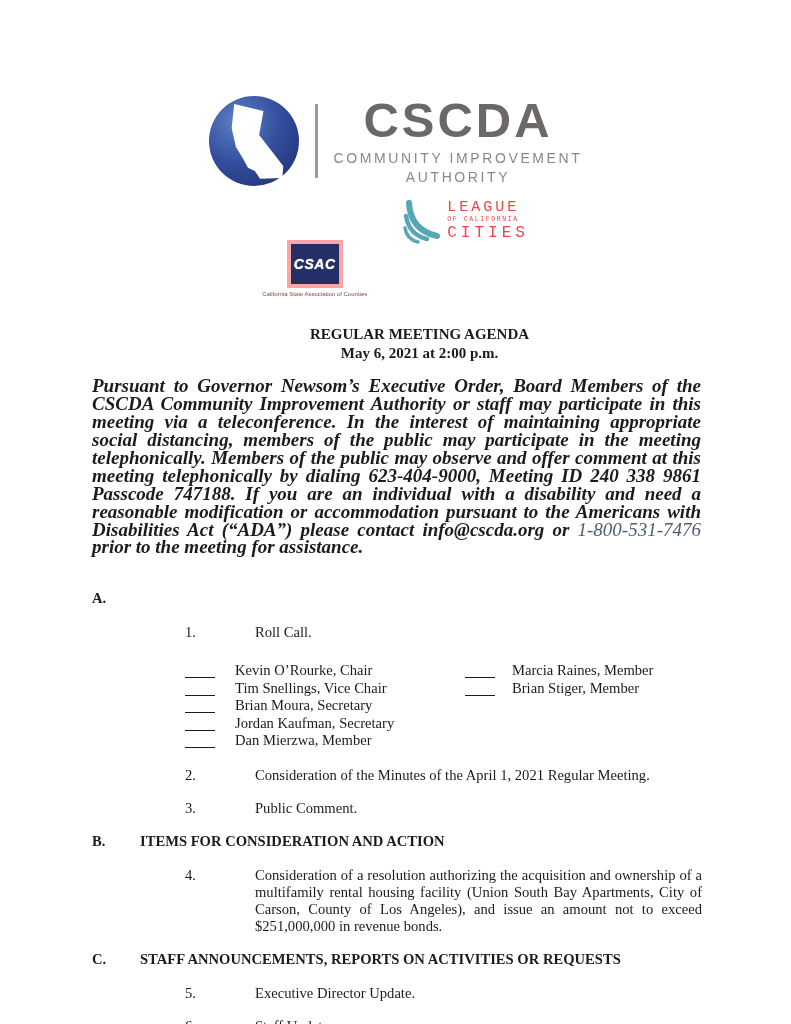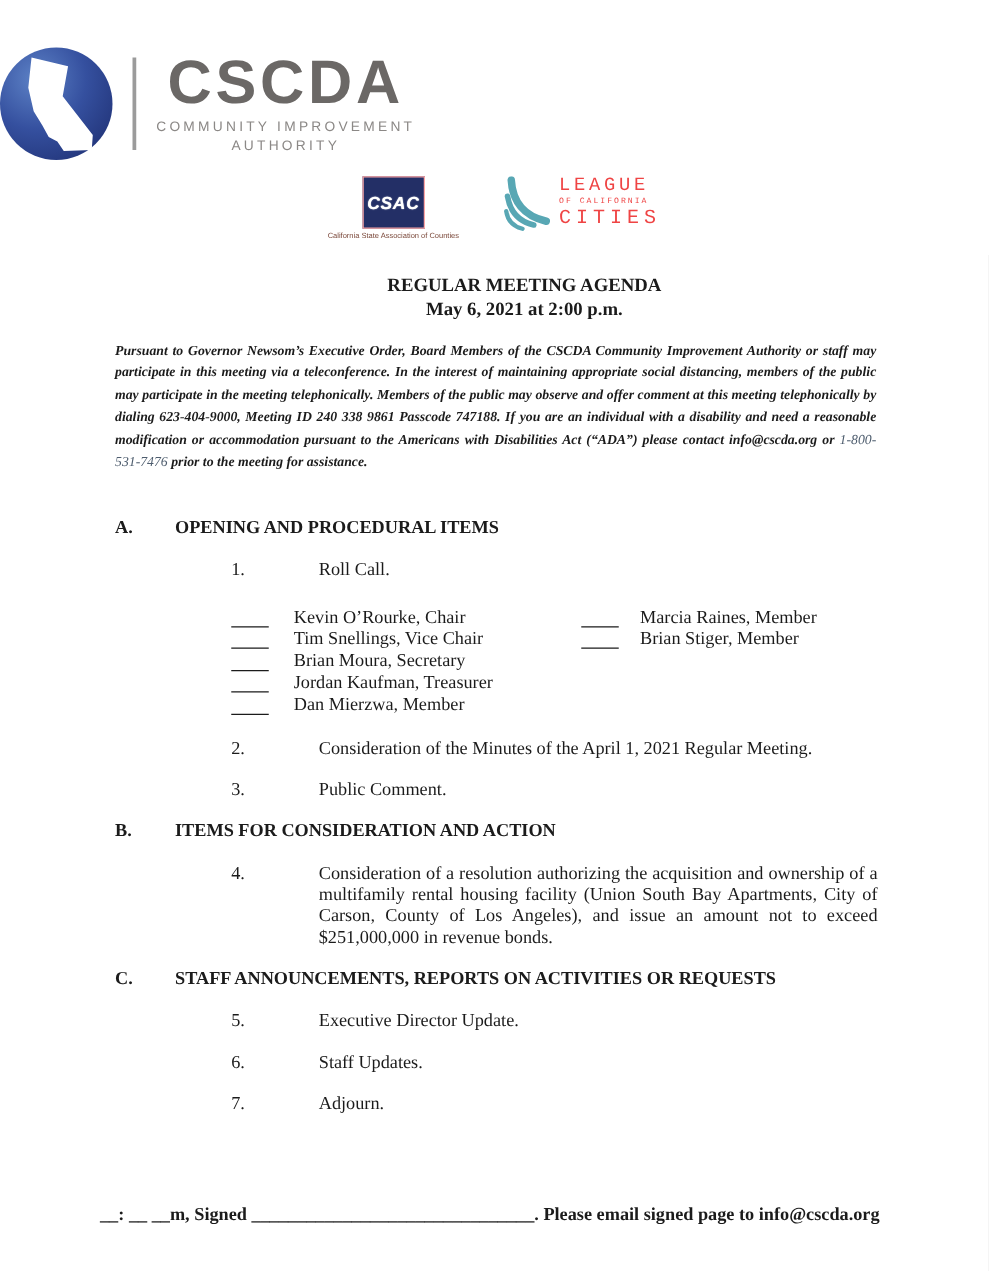--- a/index.html
+++ b/index.html
@@ -9,47 +9,47 @@
     margin:0 auto;
     background:#ffffff;
     font-family:"Liberation Serif", serif;
     color:#1b1b1b;
     overflow:hidden;
     display:flex; flex-direction:column;
   }
 
   
   .logo-row {
-    display:flex; justify-content:flex-start; align-items:center;
-    gap:16px; padding-top:38px;
+    display:flex; justify-content:center; align-items:center;
+    gap:16px; padding-top:96px;
   }
   .ca-circle { width:90px; height:90px; border-radius:50%;
     background:radial-gradient(circle at 32% 28%, #5d82c6 0%, #35509f 45%, #1b2a6b 100%);
     display:flex; align-items:center; justify-content:center; }
   .logo-divider { width:3px; height:74px; background:#9b9b9b; }
   .wordmark { display:flex; flex-direction:column; align-items:center; }
   .wordmark-acronym {
     font-family:"Liberation Sans", sans-serif;
     font-size:49px; font-weight:bold; color:#6b6866;
     letter-spacing:3px; line-height:1.0;
   }
   .wordmark-sub {
     font-family:"Liberation Sans", sans-serif;
-    font-size:11px; color:#8b8886; letter-spacing:2.6px;
+    font-size:14px; color:#8b8886; letter-spacing:2.6px;
     line-height:1.35; text-align:center; margin-top:4px;
   }
 
   .partner-row {
     display:flex; justify-content:center; align-items:flex-start;
     gap:34px; margin-top:13px;
   }
   .csac { display:flex; flex-direction:column; align-items:center; }
   .csac-box { width:48px; height:40px; background:#232f66;
     display:flex; align-items:center; justify-content:center;
-    border:1px solid #fca5a5; }
+    border:4px solid #fca5a5;margin-top:40px; }
   .csac-acronym {
     font-family:"Liberation Sans", sans-serif; font-style:italic;
     font-weight:bold; color:#ffffff; font-size:14px; letter-spacing:0.5px;
     text-shadow:0 0 1px #fff;
   }
   .csac-caption {
     font-family:"Liberation Sans", sans-serif; font-size:6px;
     color:#7c4a3c; margin-top:3px; white-space:nowrap;
   }
   .league { display:flex; align-items:flex-start; gap:6px; }
@@ -59,21 +59,21 @@
   .league-l2 { font-size:6.5px; letter-spacing:1.6px; line-height:1.5; }
   .league-l3 { font-size:16px; letter-spacing:4px; line-height:1.05; }
 
   
   .title-block { text-align:center; margin-top:28px; font-weight:bold;
     font-size:15px; line-height:1.25;padding-left:48px; }
 
   
   .notice {
     margin:15px 90px 0 92px;
-    font-size:11px; line-height:17.9px;
+    font-size:19px; line-height:17.9px;
     font-weight:bold; font-style:italic;
     text-align:justify;
   }
   .notice .phone-link { font-weight:normal; color:#4e5d6e; }
 
   
   .agenda { margin-top:34px; font-size:14.6px; }
   .section-heading { display:flex; font-weight:bold; margin-bottom:17px; }
   .section-letter { width:48px; margin-left:92px; }
   .item { display:flex; margin-bottom:16px; }
@@ -148,21 +148,20 @@
   </div>
 
   <div class="notice">
     <span>Pursuant to Governor Newsom’s Executive Order, Board Members of the CSCDA Community Improvement Authority or staff may participate in this meeting via a teleconference.  In the interest of maintaining appropriate social distancing, members of the public may participate in the meeting telephonically.  Members of the public may observe and offer comment at this meeting telephonically by dialing 623-404-9000, Meeting ID 240 338 9861 Passcode 747188.  If you are an individual with a disability and need a reasonable modification or accommodation pursuant to the Americans with Disabilities Act (“ADA”) please contact info@cscda.org or </span><span class="phone-link">1-800-531-7476</span><span> prior to the meeting for assistance.</span>
   </div>
 
   <div class="agenda">
 
     <div class="section-heading">
       <span class="section-letter">A.</span>
-      <span>OPENING AND PROCEDURAL ITEMS</span>
     </div>
 
     <div class="item">
       <span class="item-num">1.</span>
       <span class="item-text">Roll Call.</span>
     </div>
 
     <div class="roll-table">
       <div class="roll-row">
         <div class="roll-cell">
@@ -186,21 +185,21 @@
       </div>
       <div class="roll-row">
         <div class="roll-cell">
           <span class="roll-blank"></span>
           <span class="roll-name">Brian Moura, Secretary</span>
         </div>
       </div>
       <div class="roll-row">
         <div class="roll-cell">
           <span class="roll-blank"></span>
-          <span class="roll-name">Jordan Kaufman, Treasurer</span>
+          <span class="roll-name">Jordan Kaufman, Secretary</span>
         </div>
       </div>
       <div class="roll-row">
         <div class="roll-cell">
           <span class="roll-blank"></span>
           <span class="roll-name">Dan Mierzwa, Member</span>
         </div>
       </div>
     </div>
 

